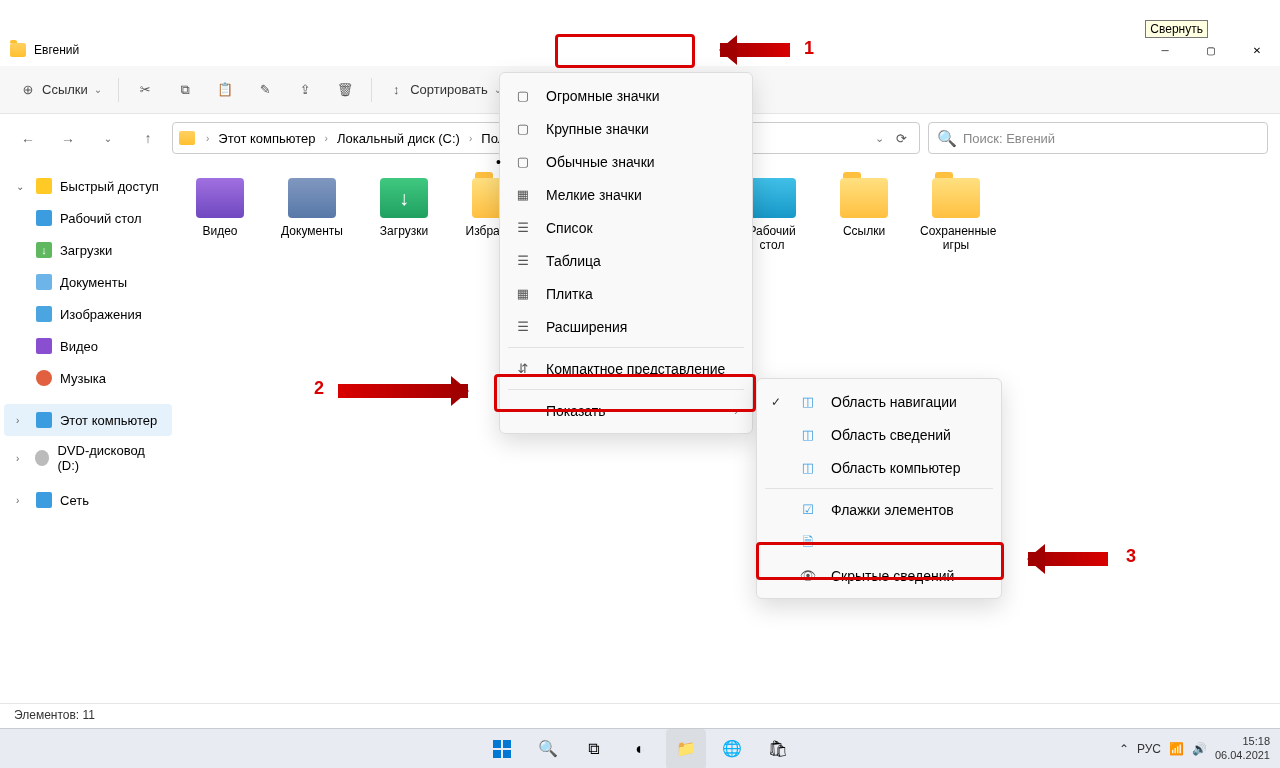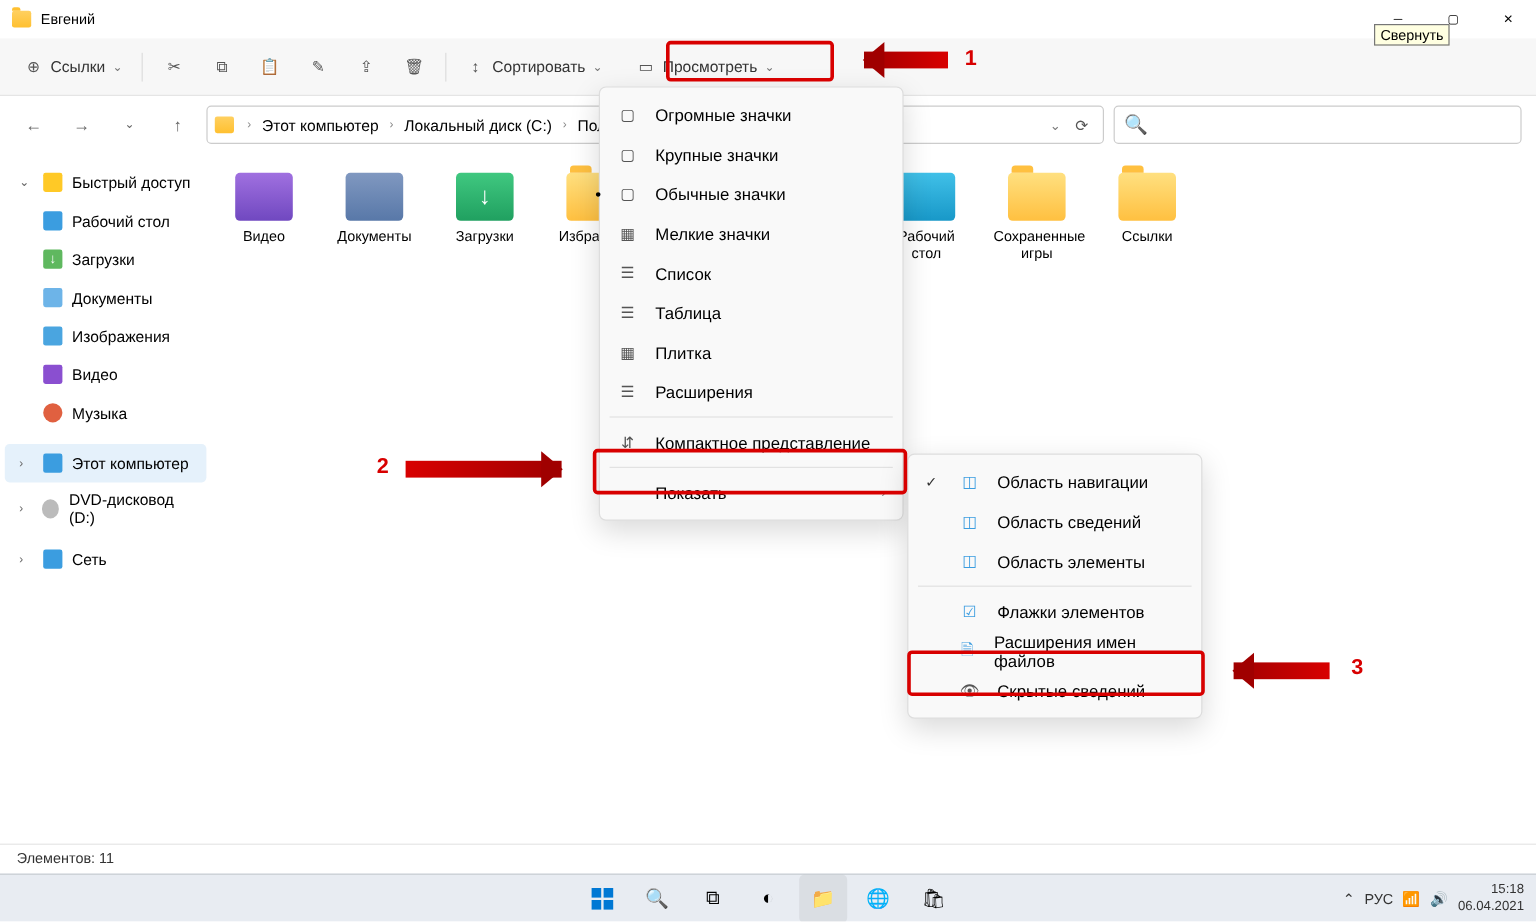--- a/index.html
+++ b/index.html
@@ -1,18 +1,18 @@
 <!DOCTYPE html>
 <html><head>
 <meta charset="utf-8">
 <style>
 * { margin: 0; padding: 0; box-sizing: border-box; font-family: 'Segoe UI', Arial, sans-serif; }
 body { width: 1280px; height: 768px; background: #fff; overflow: hidden; position: relative; }
 
-.titlebar { height: 32px; display: flex; align-items: center; background: #fff; padding: 0 0 0 10px; }
+.titlebar { height: 32px; display: flex; align-items: center; background: #fff; padding: 0 0 0 10px; margin-top: 34px; }
 .titlebar .folder-ic { width: 16px; height: 14px; background: linear-gradient(#ffd060,#ffc030); border-radius: 2px; margin-right: 8px; position: relative; }
 .titlebar .folder-ic::before { content: ''; position: absolute; top: -3px; left: 0; width: 7px; height: 3px; background: #ffc030; border-radius: 2px 2px 0 0; }
 .titlebar .title { font-size: 12px; color: #000; }
 .win-controls { margin-left: auto; display: flex; }
 .win-btn { width: 46px; height: 32px; display: flex; align-items: center; justify-content: center; font-size: 10px; color: #000; }
 
 .tooltip { position: absolute; top: 20px; right: 72px; background: #ffffe1; border: 1px solid #767676; font-size: 12px; padding: 1px 4px; z-index: 20; }
 
 .toolbar { height: 48px; background: #f7f7f7; border-bottom: 1px solid #e5e5e5; display: flex; align-items: center; padding: 0 12px; gap: 4px; position: relative; }
 .tb-btn { height: 36px; display: flex; align-items: center; padding: 0 8px; border-radius: 4px; font-size: 13px; color: #333; gap: 6px; }
@@ -134,20 +134,21 @@
     <span class="addr-seg">Локальный диск (C:)</span>
     <span class="addr-ch">›</span>
     <span class="addr-seg">Пользоват</span>
     <div class="addr-tools">
       <span style="color:#777;font-size:11px">⌄</span>
       <span style="color:#555;font-size:13px;margin:0 6px">⟳</span>
     </div>
   </div>
   <div class="search">
     <span style="color:#888">🔍</span>
+    <input placeholder="Поиск: Евгений" style="">
   </div>
 </div>
 
 <div class="body">
   <div class="sidebar">
     <div class="side-item">
         <span class="exp">⌄</span>
         <span class="side-ic" style="background:#ffc926"></span>
         <span>Быстрый доступ</span>
       </div>
@@ -211,25 +212,25 @@
           <div>Избранное</div>
         </div>
       <div style="width:72px;visibility:hidden"></div>
         <div style="width:72px;visibility:hidden"></div>
       <div class="item">
           <div class="ic" style="background:linear-gradient(#40c0e8,#1898c8)"></div>
           <div>Рабочий стол</div>
         </div>
       <div class="item">
           <div class="ic folder-y"></div>
+          <div>Ссылки</div>
+        </div>
+      <div class="item">
+          <div class="ic folder-y"></div>
           <div>Сохраненные игры</div>
-        </div>
-      <div class="item">
-          <div class="ic folder-y"></div>
-          <div>Ссылки</div>
         </div>
     </div>
   </div>
 </div>
 
 <div class="menu1">
   <div class="mi">
       <span class="mic">▢</span>
       <span>Огромные значки</span>
     </div>
@@ -282,32 +283,31 @@
       <span>Область навигации</span>
     </div>
   <div class="mi">
       <span class="chk"></span>
       <span class="mic" style="color:#3b9de0">◫</span>
       <span>Область сведений</span>
     </div>
   <div class="mi">
       <span class="chk"></span>
       <span class="mic" style="color:#3b9de0">◫</span>
-      <span>Область элементы</span>
+      <span>Область компьютер</span>
     </div>
   <div class="msep"></div>
   <div class="mi">
       <span class="chk"></span>
       <span class="mic" style="color:#3b9de0">☑</span>
       <span>Флажки элементов</span>
     </div>
   <div class="mi">
       <span class="chk"></span>
       <span class="mic" style="color:#3b9de0">🗎</span>
-      <span>Расширения имен файлов</span>
     </div>
   <div class="mi">
       <span class="chk"></span>
       <span class="mic" style="color:#555">👁</span>
       <span>Скрытые сведений</span>
     </div>
 </div>
 
 <div class="hl" style="top:34px;left:555px;width:140px;height:34px"></div>
 <div class="arrow-l" style="top:43px;left:720px;width:70px"></div>

